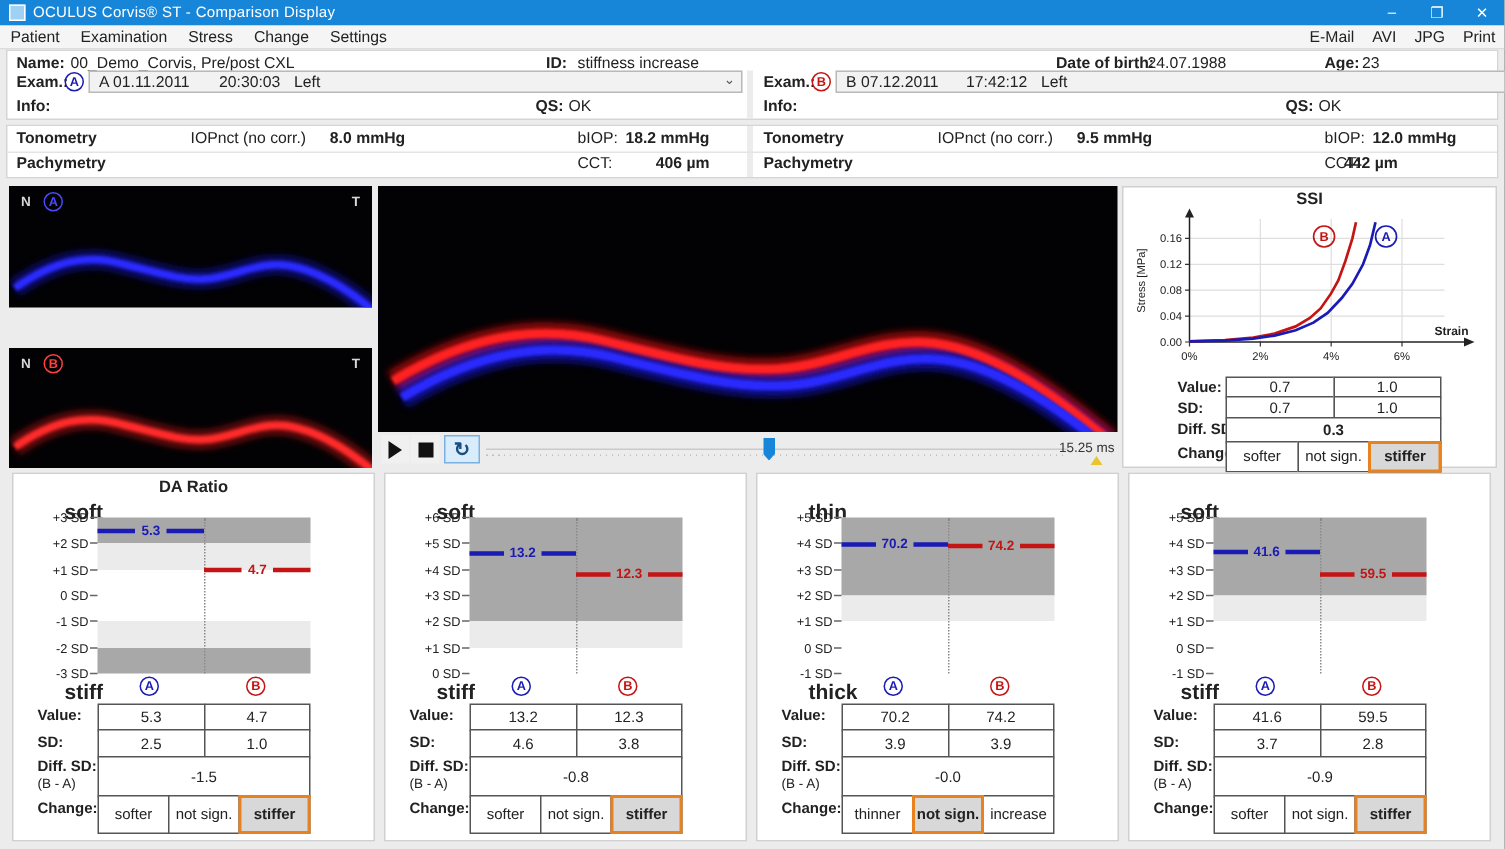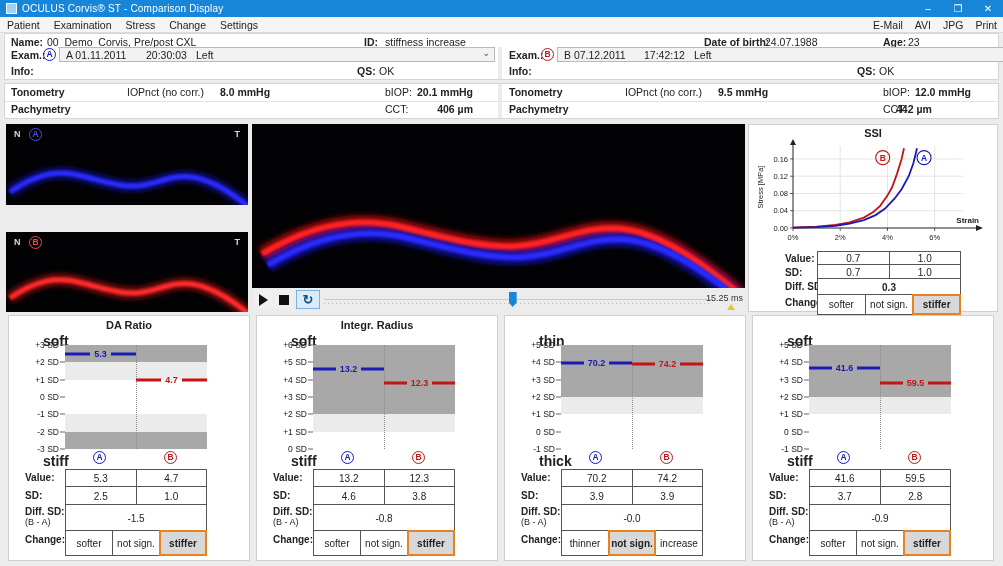--- a/index.html
+++ b/index.html
@@ -167,21 +167,21 @@
   </div>
 
   <div class="strip hdr2">
     <div class="vdivider2"></div>
     <div class="hrow-line"></div>
 
     <span class="pos lbl" style="left:6px;top:2px;">Tonometry</span>
     <span class="pos" style="left:122px;top:2px;">IOPnct (no corr.)</span>
     <span class="pos lbl" style="left:195px;top:2px;width:90px;text-align:center;">8.0 mmHg</span>
     <span class="pos" style="left:380px;top:2px;">bIOP:</span>
-    <span class="pos lbl" style="left:393px;top:2px;width:75px;text-align:right;">20.1 mmHg</span>
+    <span class="pos lbl" style="left:393px;top:2px;width:75px;text-align:right;">18.2 mmHg</span>
     <span class="pos lbl" style="left:6px;top:19px;">Pachymetry</span>
     <span class="pos" style="left:380px;top:19px;">CCT:</span>
     <span class="pos lbl" style="left:393px;top:19px;width:75px;text-align:right;">406 µm</span>
 
     <span class="pos lbl" style="left:504px;top:2px;">Tonometry</span>
     <span class="pos" style="left:620px;top:2px;">IOPnct (no corr.)</span>
     <span class="pos lbl" style="left:693px;top:2px;width:90px;text-align:center;">9.5 mmHg</span>
     <span class="pos" style="left:878px;top:2px;">bIOP:</span>
     <span class="pos lbl" style="left:891px;top:2px;width:75px;text-align:right;">12.0 mmHg</span>
     <span class="pos lbl" style="left:504px;top:19px;">Pachymetry</span>
@@ -384,21 +384,20 @@
           <span class="mlab">Change:</span>
         <div class="tgrid chg-grid">
             <div class="tcell">softer</div>
             <div class="tcell">not sign.</div>
             <div class="tcell active">stiffer</div>
           </div>
         </div>
     </div>
     </div>
   <div class="mcard" id="mc1" style="left:256px;">
-    <div class="mtitle">Integr. Radius</div>
     <div class="mlabel mtop">soft</div>
     <div class="mchart">
         <div class="band dark" style="top:0.00%;height:66.67%"></div>
         <div class="band light" style="top:66.67%;height:16.67%"></div>
         <div class="centerline"></div>
         <div class="tick-lab" style="top:0.00%">+6 SD</div>
         <div class="tick-dash" style="top:0.00%"></div>
         <div class="tick-lab" style="top:16.67%">+5 SD</div>
         <div class="tick-dash" style="top:16.67%"></div>
         <div class="tick-lab" style="top:33.33%">+4 SD</div>

